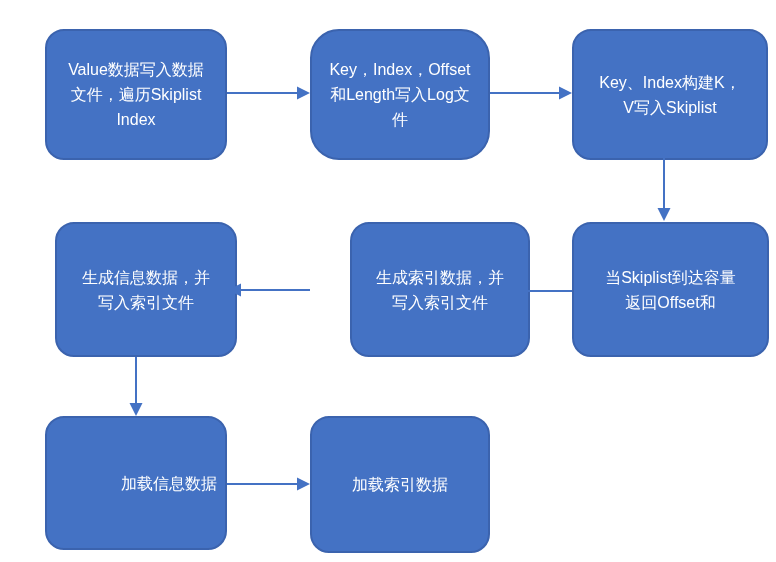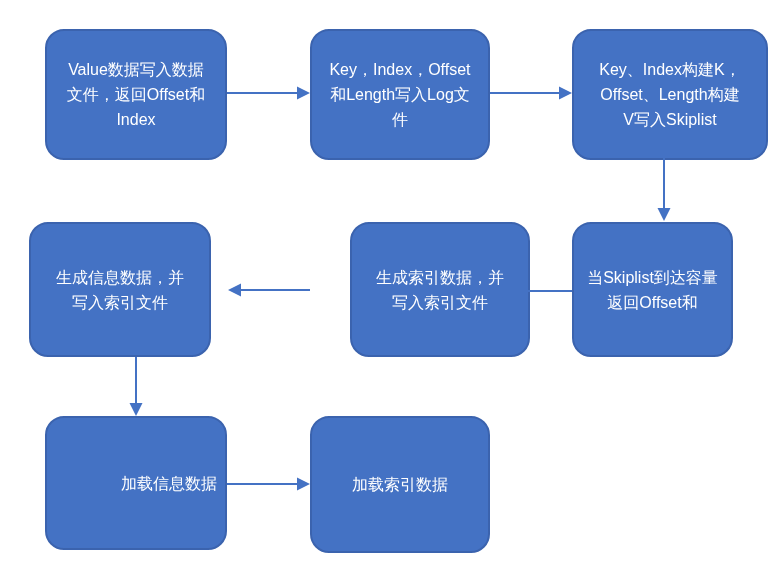--- a/index.html
+++ b/index.html
@@ -27,55 +27,54 @@
     flex-direction:column;
     align-items:center;
     justify-content:center;
     text-align:center;
     color:var(--text);
     font-size:16px;
     line-height:25px;
     padding:6px 8px;
   }
   .n1{left:45px;top:29px;width:182px;height:131px;}
-  .n2{left:310px;top:29px;width:180px;height:131px;}
+  .n2{left:310px;top:29px;width:180px;height:131px;border-radius:29px;}
   .n3{left:572px;top:29px;width:196px;height:131px;}
-  .n4{left:572px;top:222px;width:161px;height:135px;}
+  .n4{left:572px;top:222px;width:197px;height:135px;}
   .n5{left:310px;top:222px;width:180px;height:135px;margin-left:40px;}
-  .n6{left:29px;top:222px;width:182px;height:135px;}
+  .n6{left:55px;top:222px;width:182px;height:135px;}
   .n7{left:45px;top:416px;width:182px;height:134px;align-items:flex-end;}
   .n8{left:310px;top:416px;width:180px;height:137px;}
   .arrow-layer{
     position:absolute;
     left:0;top:0;width:776px;height:562px;
     pointer-events:none;
   }
   .arrow-line{stroke:var(--arrow);stroke-width:2;}
   .arrow-head{fill:var(--arrow);}
 </style>
 </head>
 <body>
 
 <div class="canvas">
 
   <div class="node n1">
     <div>Value数据写入数据</div>
-    <div>文件，返回Offset和</div>
+    <div>文件，遍历Skiplist</div>
     <div>Index</div>
   </div>
 
   <div class="node n2">
     <div>Key，Index，Offset</div>
     <div>和Length写入Log文</div>
     <div>件</div>
   </div>
 
   <div class="node n3">
     <div>Key、Index构建K，</div>
-    <div>Offset、Length构建</div>
     <div>V写入Skiplist</div>
   </div>
 
   <div class="node n4">
     <div>当Skiplist到达容量</div>
     <div>返回Offset和</div>
   </div>
 
   <div class="node n5">
     <div>生成索引数据，并</div>

